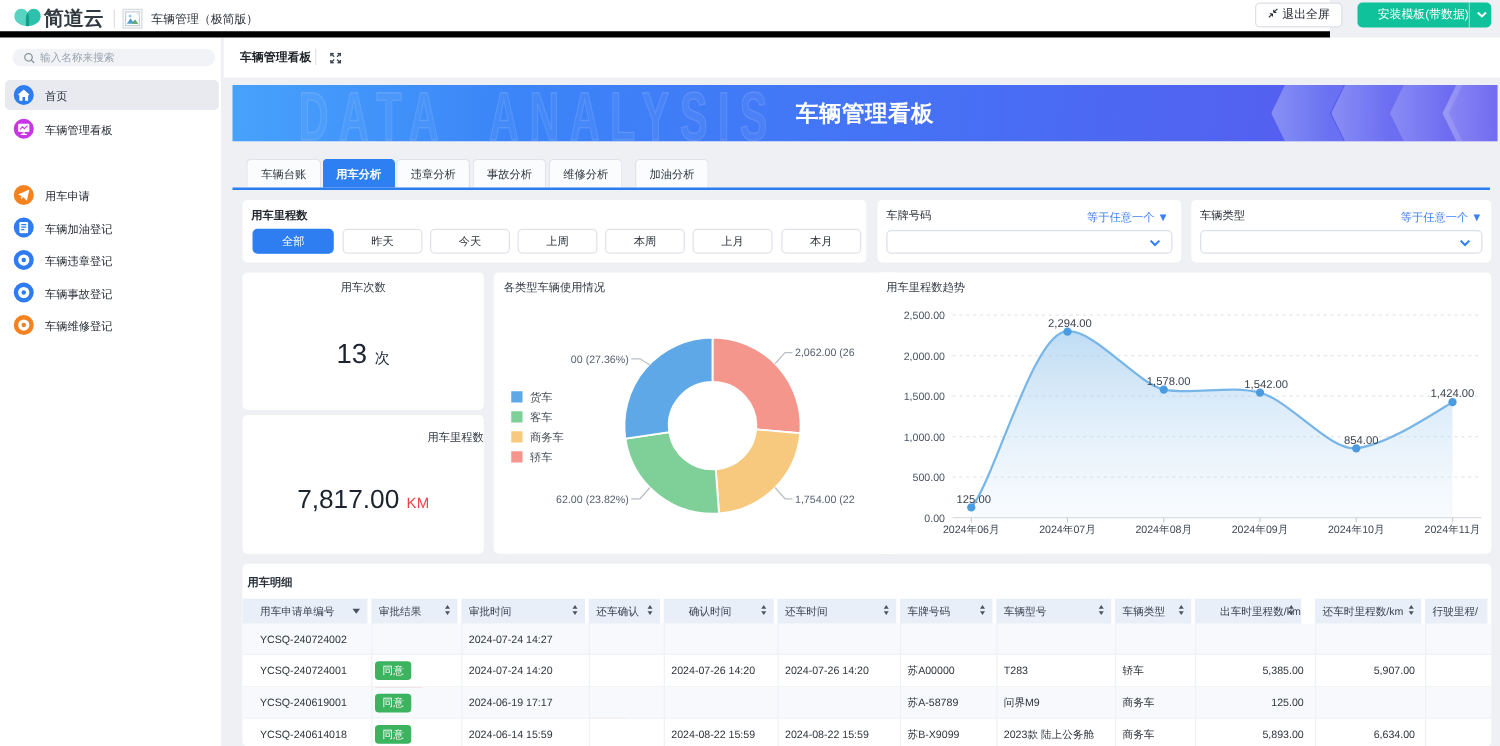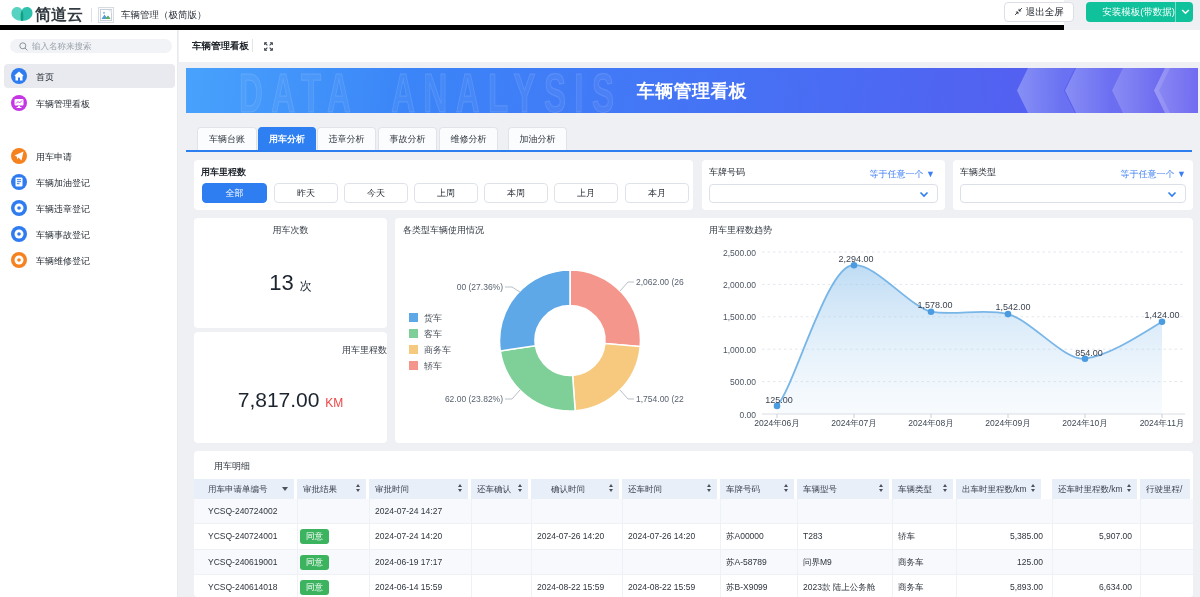--- a/index.html
+++ b/index.html
@@ -320,31 +320,31 @@
       <text x="153" y="208">2024年07月</text>
       <text x="230" y="208">2024年08月</text>
       <text x="307" y="208">2024年09月</text>
       <text x="384" y="208">2024年10月</text>
       <text x="461" y="208">2024年11月</text>
     </g>
   </svg>
 </div>
 
 <div id="tbl">
-  <div class="plabel" style="left:20px;top:9px;font-weight:normal;color:#2b323b">用车明细</div>
+  <div class="plabel" style="left:4px;top:9px;font-weight:bold;color:#2b323b">用车明细</div>
   <div class="th" style="left:0px;width:103px;padding-left:14px">用车申请单编号<i class="fic"></i></div>
   <div class="th" style="left:103px;width:72px;padding-left:6px">审批结果<i class="sic up"></i><i class="sic dn"></i></div>
   <div class="th" style="left:175px;width:102px;padding-left:6px">审批时间<i class="sic up"></i><i class="sic dn"></i></div>
   <div class="th" style="left:277px;width:60px;padding-left:6px">还车确认<i class="sic up"></i><i class="sic dn"></i></div>
   <div class="th" style="left:337px;width:91px;padding-left:20px">确认时间<i class="sic up"></i><i class="sic dn"></i></div>
   <div class="th" style="left:428px;width:98px;padding-left:6px">还车时间<i class="sic up"></i><i class="sic dn"></i></div>
   <div class="th" style="left:526px;width:77px;padding-left:6px">车牌号码<i class="sic up"></i><i class="sic dn"></i></div>
   <div class="th" style="left:603px;width:95px;padding-left:6px">车辆型号<i class="sic up"></i><i class="sic dn"></i></div>
   <div class="th" style="left:698px;width:64px;padding-left:6px">车辆类型<i class="sic up"></i><i class="sic dn"></i></div>
-  <div class="th" style="left:762px;width:88px;padding-left:6px">出车时里程数/km<i class="sic up"></i><i class="sic dn"></i></div>
+  <div class="th" style="left:762px;width:88px;padding-left:20px">出车时里程数/km<i class="sic up"></i><i class="sic dn"></i></div>
   <div class="th" style="left:858px;width:88px;padding-left:6px">还车时里程数/km<i class="sic up"></i><i class="sic dn"></i></div>
   <div class="th" style="left:946px;width:53px;padding-left:6px">行驶里程/</div>
   <div class="trow" style="top:47.5px;background:#f7f9fc;border-bottom:1px solid #eef1f6">
       <div class="td" style="left:14px;top:0">YCSQ-240724002</div>
       <div class="td" style="left:106px;top:5px;line-height:15px"><span class="badge bg-red">不同意</span></div>
       <div class="td" style="left:181px;top:0">2024-07-24 14:27</div>
     </div>
   <div class="trow" style="top:73px;background:#fff;border-bottom:1px solid #eef1f6">
       <div class="td" style="left:14px;top:0">YCSQ-240724001</div>
       <div class="td" style="left:106px;top:5px;line-height:15px"><span class="badge bg-green">同意</span></div>

